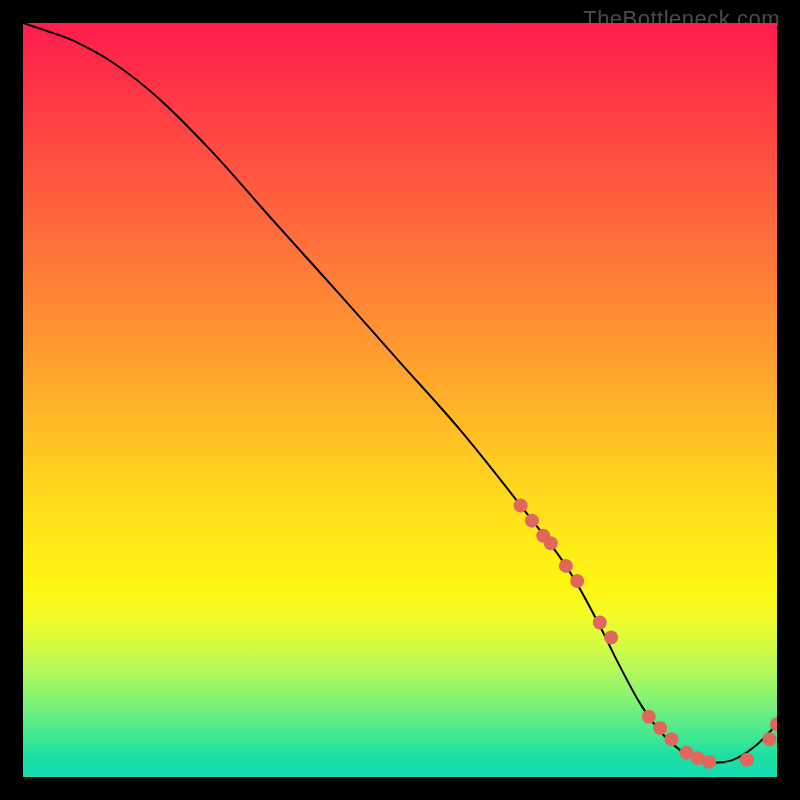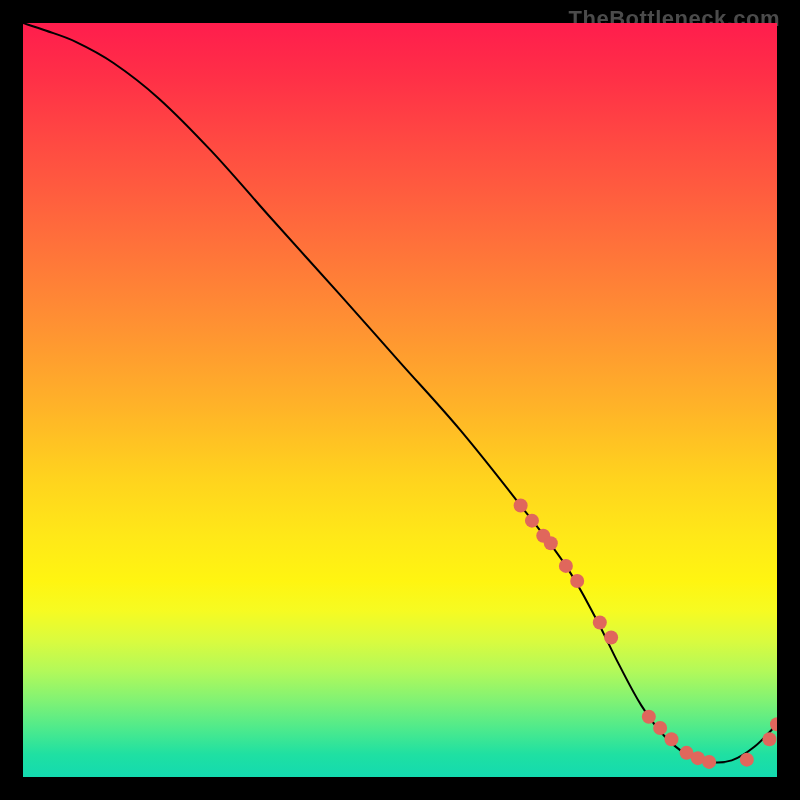--- a/index.html
+++ b/index.html
@@ -16,21 +16,21 @@
     width: 800px;
     height: 800px;
     background: #000000;
   }
   .watermark {
     position: absolute;
     top: 6px;
     right: 20px;
     color: #4b4b4b;
     font-size: 22px;
-    font-weight: 700;
+    font-weight: 400;
     letter-spacing: 0.5px;
     user-select: none;
   }
   
   .plot {
     position: absolute;
     left: 23px;
     top: 23px;
     width: 754px;
     height: 754px;

